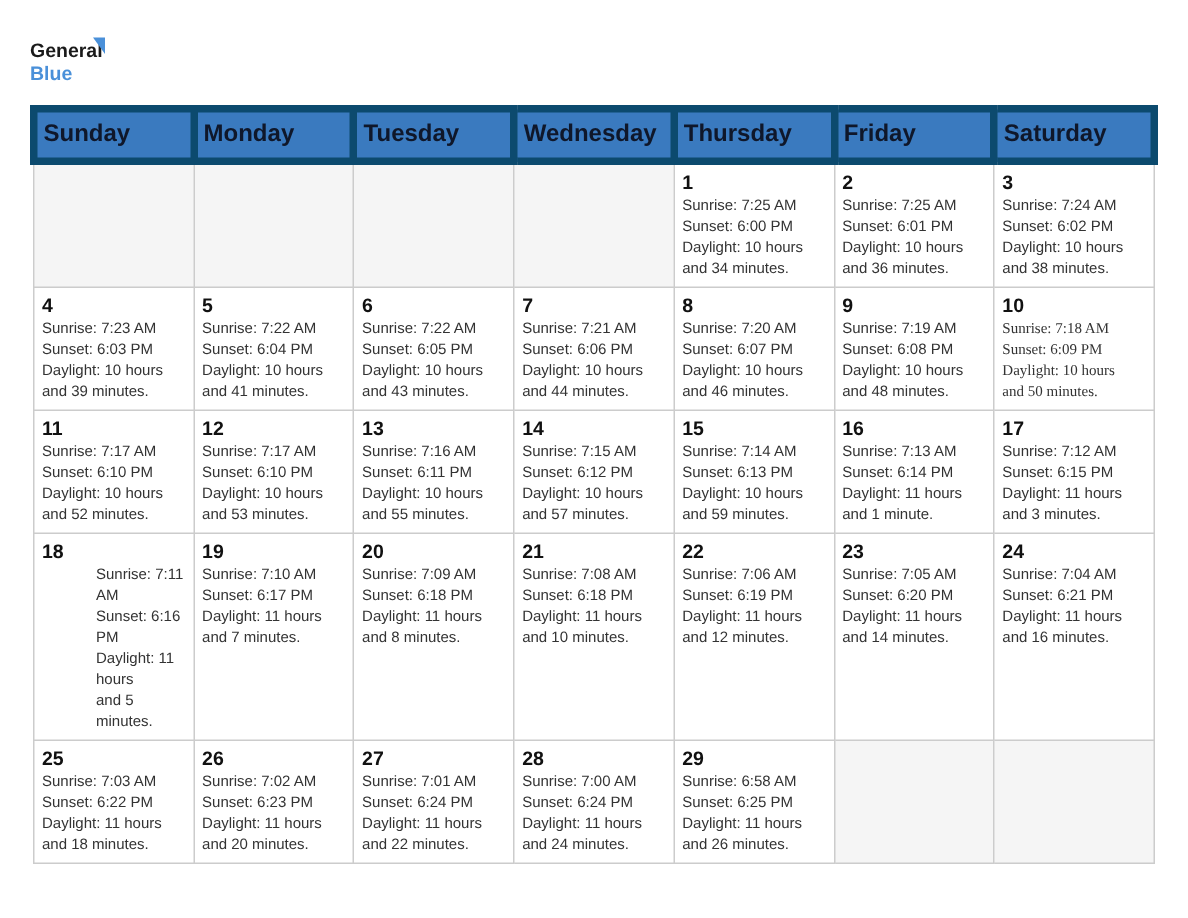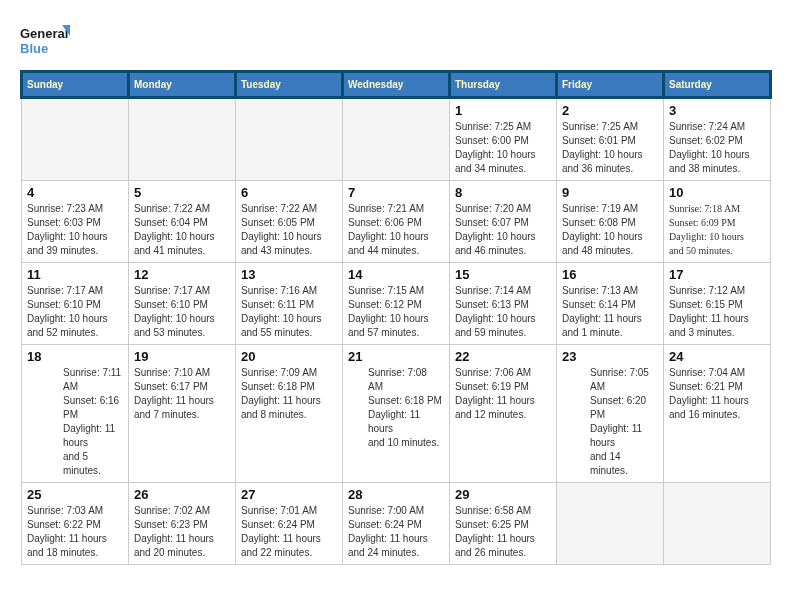--- a/index.html
+++ b/index.html
@@ -33,25 +33,25 @@
       font-size: 14px;
       color: #555;
     }
     .calendar {
       width: 100%;
       border-collapse: collapse;
       font-size: 11px;
     }
     .calendar th {
       background-color: #3a7abf;
-      color: #fef9c3;
+      color: #0f172a;
       padding: 6px 4px;
       text-align: left;
-      border: 3px solid #0c4a6e;
-      font-size: 10px;
+      border: 5px solid #0c4a6e;
+      font-size: 16px;
     }
     .calendar td {
       border: 1px solid #ccc;
       vertical-align: top;
       padding: 4px 5px;
       width: calc(100% / 7);
       height: 80px;
       background: #fff;
     }
     .calendar td.empty {
@@ -245,35 +245,35 @@
         </td>
         <td>
           <div class="day-num">20</div>
           <div class="day-info" style="white-space: pre-line;">Sunrise: 7:09 AM
 Sunset: 6:18 PM
 Daylight: 11 hours
 and 8 minutes.</div>
         </td>
         <td>
           <div class="day-num">21</div>
-          <div class="day-info" style="white-space: pre-line; margin-left: 20px;">Sunrise: 7:08 AM
+          <div class="day-info" style="white-space: pre-line;">Sunrise: 7:08 AM
 Sunset: 6:18 PM
 Daylight: 11 hours
 and 10 minutes.</div>
         </td>
         <td>
           <div class="day-num">22</div>
           <div class="day-info" style="white-space: pre-line;">Sunrise: 7:06 AM
 Sunset: 6:19 PM
 Daylight: 11 hours
 and 12 minutes.</div>
         </td>
         <td>
           <div class="day-num">23</div>
-          <div class="day-info" style="white-space: pre-line; margin-left: 28px;">Sunrise: 7:05 AM
+          <div class="day-info" style="white-space: pre-line;">Sunrise: 7:05 AM
 Sunset: 6:20 PM
 Daylight: 11 hours
 and 14 minutes.</div>
         </td>
         <td>
           <div class="day-num">24</div>
           <div class="day-info" style="white-space: pre-line;">Sunrise: 7:04 AM
 Sunset: 6:21 PM
 Daylight: 11 hours
 and 16 minutes.</div>

